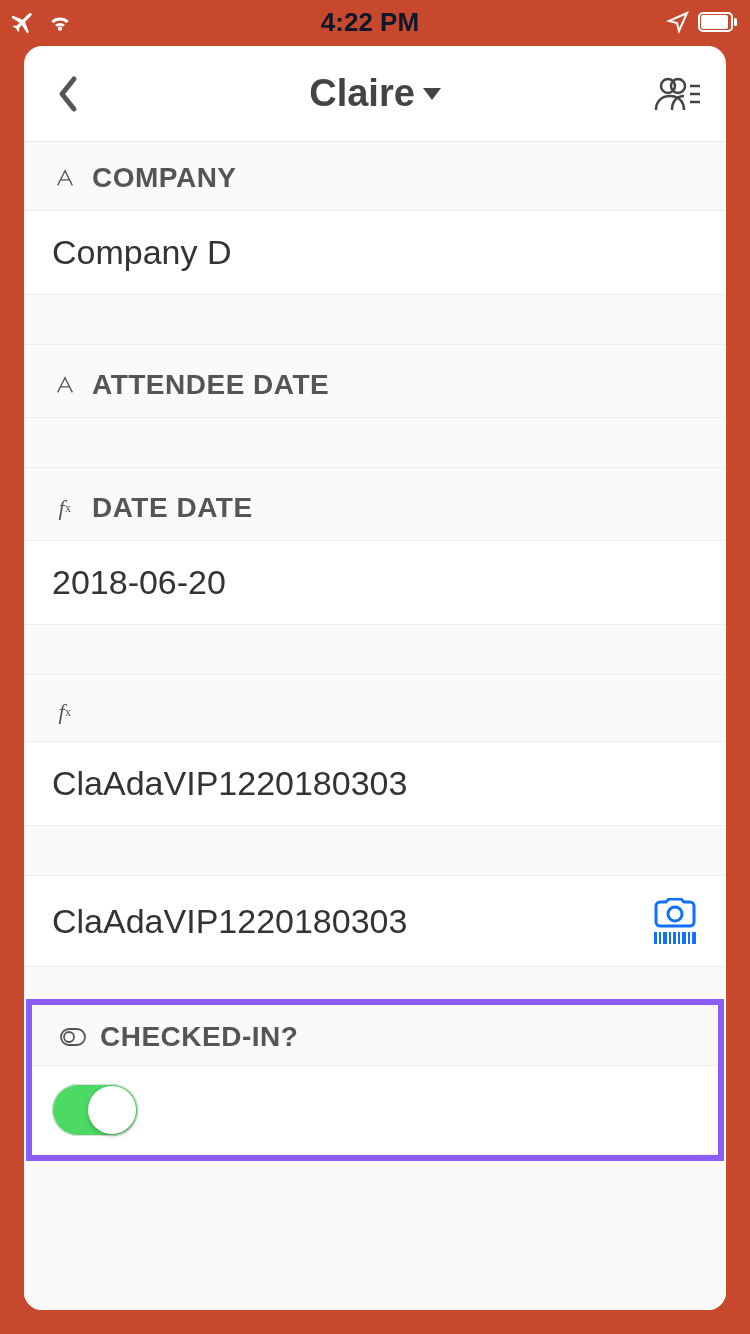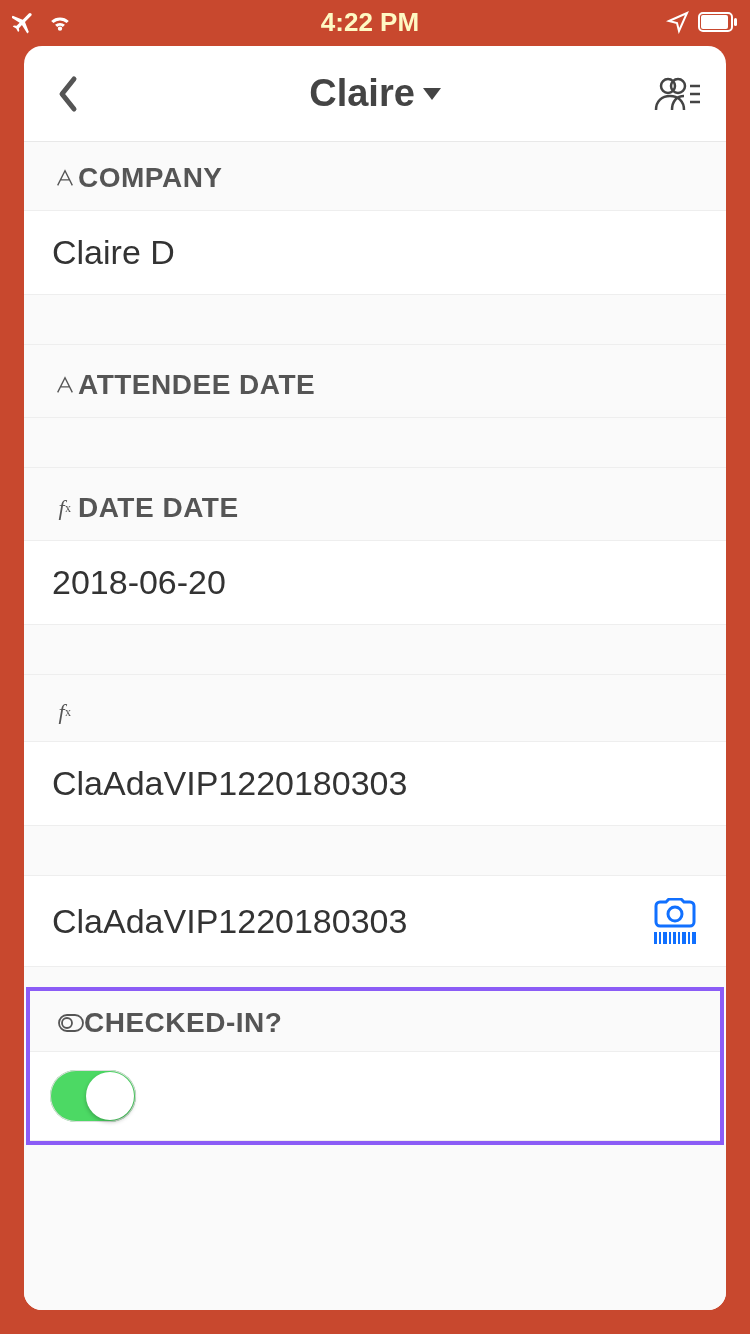--- a/index.html
+++ b/index.html
@@ -5,21 +5,21 @@
   * { box-sizing: border-box; margin: 0; padding: 0; }
   html, body { width: 750px; height: 1334px; font-family: -apple-system, "Helvetica Neue", Arial, sans-serif; }
   body {
     background: #c8482e;
     position: relative;
   }
 
   
   .status-bar {
     height: 44px;
-    color: #fef9c3;
+    color: #0f172a;
     display: flex;
     align-items: center;
     padding: 0 12px;
     font-size: 24px;
     font-weight: 600;
   }
   .status-left { display: flex; align-items: center; gap: 8px; }
   .status-center { flex: 1; text-align: center; font-size: 26px; font-weight:600; }
   .status-right { display: flex; align-items: center; gap: 8px; }
 
@@ -55,21 +55,21 @@
     font-weight: 700;
     color: #444;
     display: flex; align-items: center; gap: 8px;
     pointer-events: auto;
   }
   .nav-right { position:absolute; right:24px; display:flex; align-items:center; }
 
   .content { flex: 1; overflow: auto; background:#fafafa; }
 
   .section-header {
-    display:flex; align-items:center; 
+    display:flex; align-items:center; gap:14px;
     padding: 24px 28px 16px 28px;
     font-size: 28px;
     font-weight: 600;
     color:#555;
     letter-spacing: 0.5px;
     background:#fafafa;
     border-bottom:1px solid #eee;
   }
   .section-header.first { padding-top:20px; }
   .section-gap { height: 50px; background:#fafafa; border-bottom:1px solid #eee;}
@@ -84,22 +84,22 @@
     align-items:center;
   }
   .section-value .text { flex:1; }
 
   .camera-barcode {
     display:flex; flex-direction:column; align-items:center; gap:2px;
     color:#1170ff;
   }
 
   .highlight-box {
-    border: 4px solid #8b5cf6;
-    margin: 0 2px 4px 2px;
+    border: 6px solid #8b5cf6;
+    margin: 12px 2px 4px 2px;
     background:#f0abfc;
   }
   .highlight-box .section-header { padding-top:16px; padding-bottom:12px; background:#fafafa; }
   .highlight-box .section-value { background:#fff; padding:18px 20px; }
 
   
   .toggle {
     width: 86px; height: 52px;
     background:#4cd964;
     border-radius: 30px;
@@ -183,21 +183,21 @@
 
     <div class="section-header first">
       <span class="icon-slot">
         <svg width="22" height="22" viewBox="0 0 24 24" fill="none" stroke="#555" stroke-width="1.5">
             <path d="M4 20L12 4l8 16M7 14h10"></path>
           </svg>
       </span>
       <span>COMPANY</span>
     </div>
     <div class="section-value">
-      <span class="text">Claire D</span>
+      <span class="text">Company D</span>
     </div>
 
     <div class="section-gap"></div>
 
     <div class="section-header">
       <span class="icon-slot">
         <svg width="22" height="22" viewBox="0 0 24 24" fill="none" stroke="#555" stroke-width="1.5">
             <path d="M4 20L12 4l8 16M7 14h10"></path>
           </svg>
       </span>

